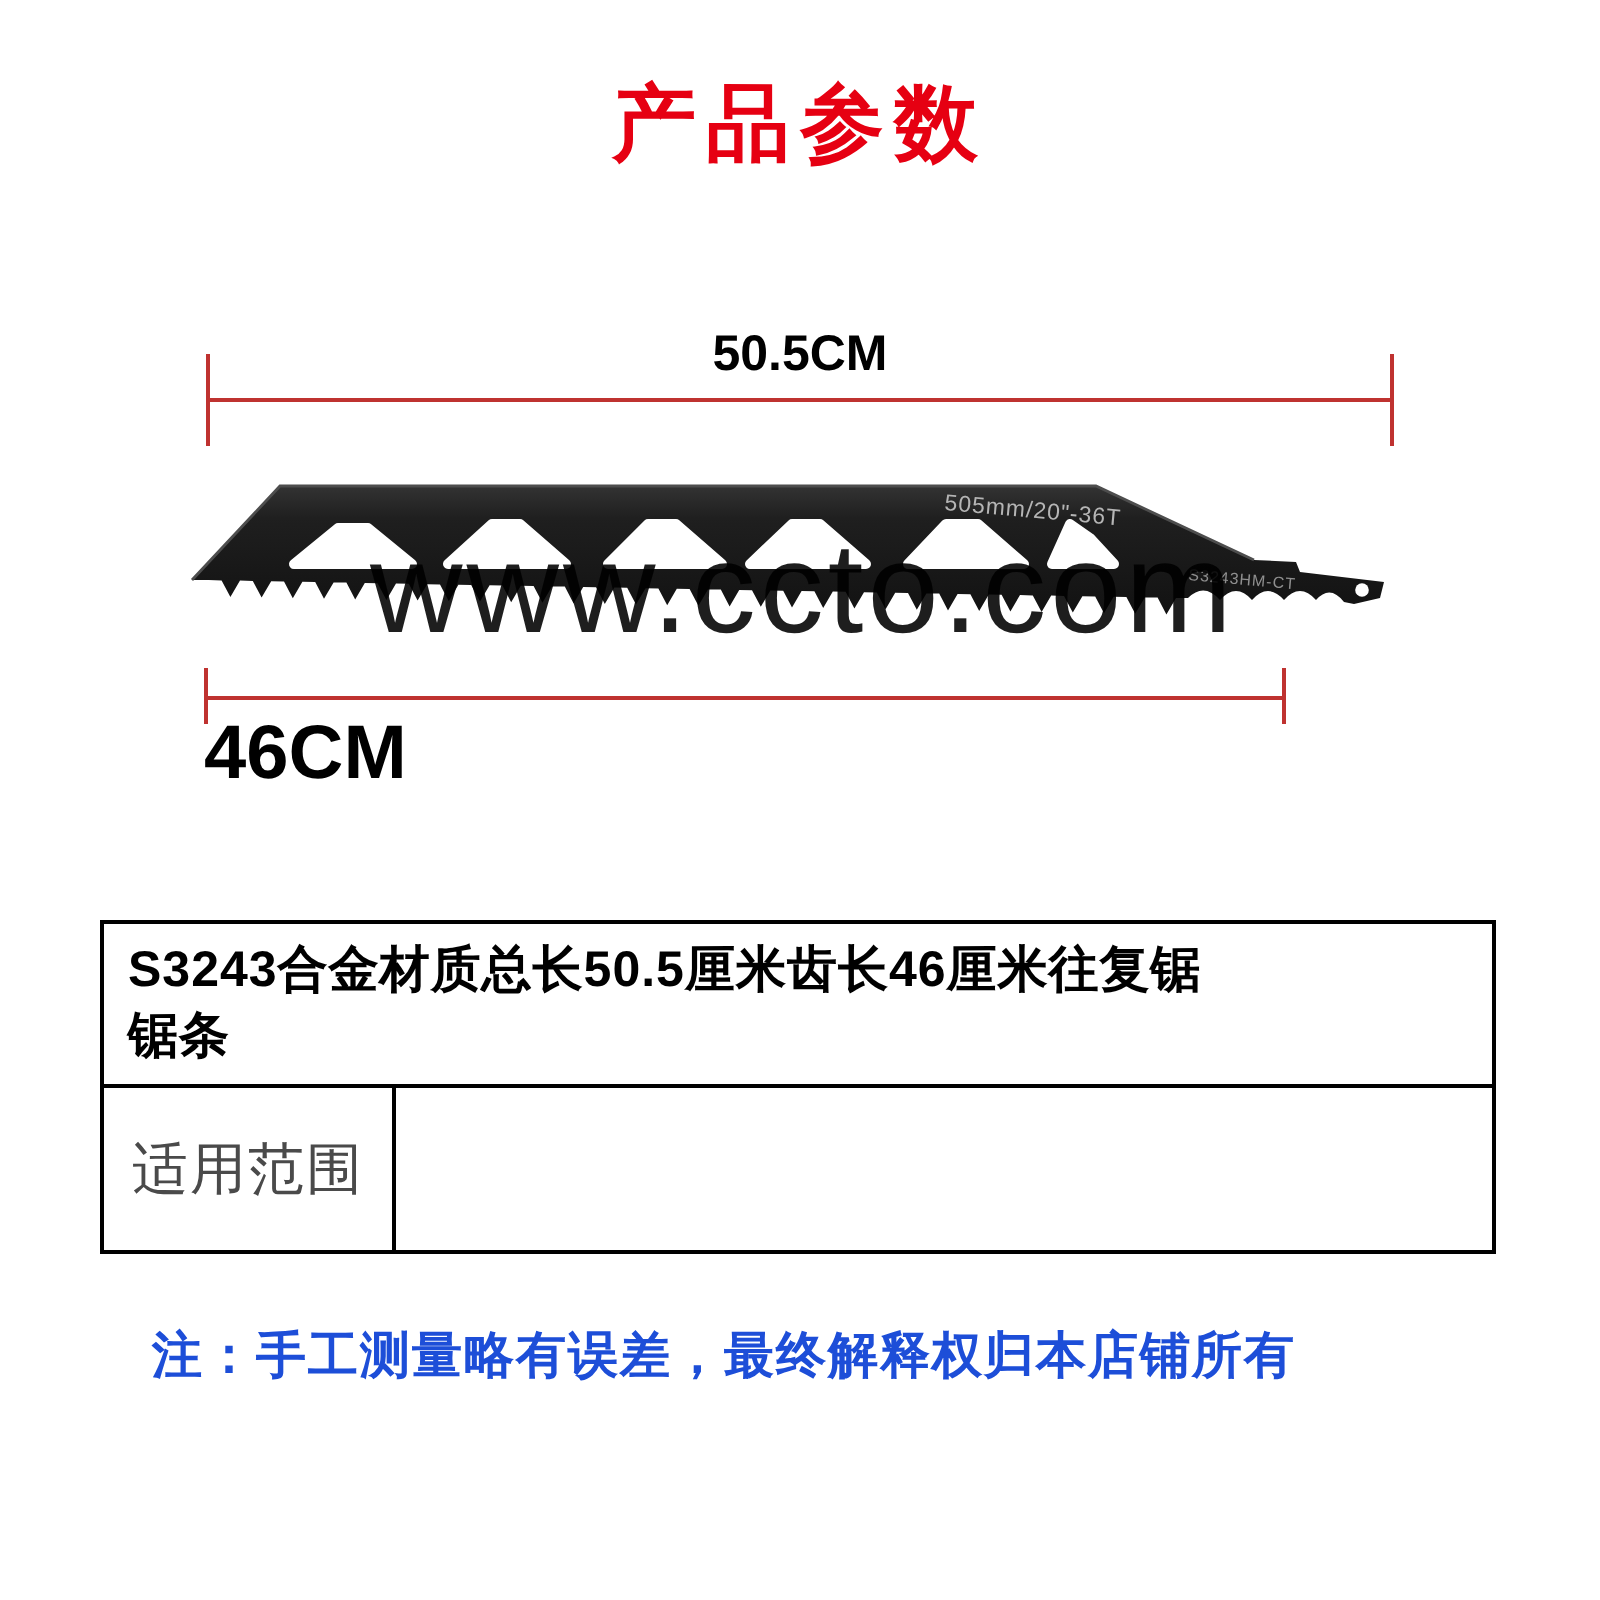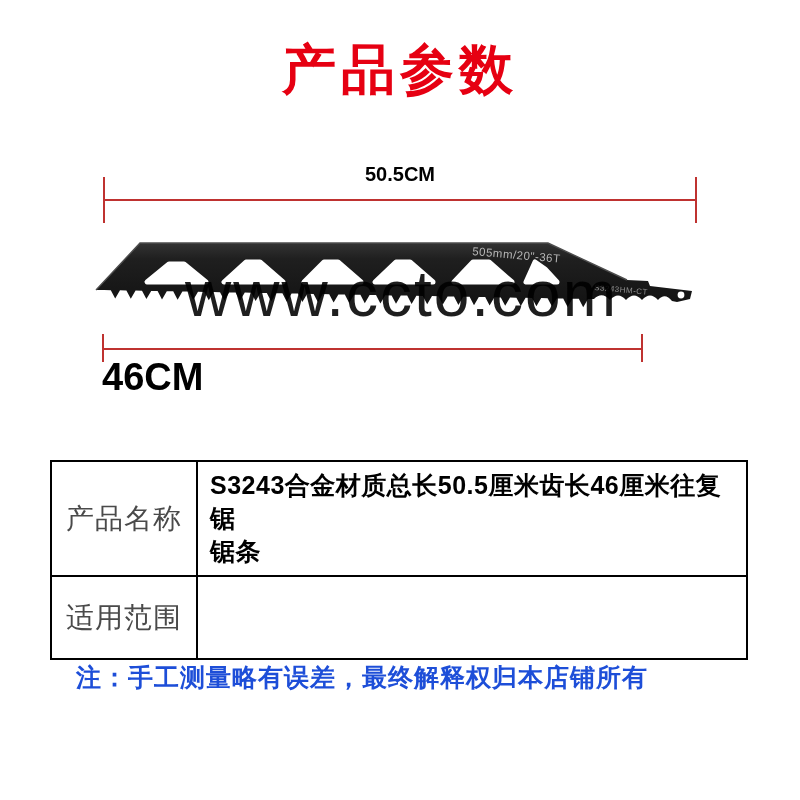--- a/index.html
+++ b/index.html
@@ -4,25 +4,25 @@
 <style>
   html,body{margin:0;padding:0;}
   body{
     width:800px;height:800px;position:relative;background:#ffffff;overflow:hidden;
     font-family:"Liberation Sans","DejaVu Sans",sans-serif;
   }
   .abs{position:absolute;}
   
   .title{
     left:0;top:34px;width:800px;text-align:center;
-    font-size:54px;font-weight:bold;color:#e60012;letter-spacing:5px;
+    font-size:42px;font-weight:bold;color:#e60012;letter-spacing:5px;
   }
   
   .dim-label{font-weight:bold;color:#000;}
-  .dim-top-label{left:103px;top:163px;width:594px;text-align:center;font-size:20px;}
+  .dim-top-label{left:103px;top:163px;width:594px;text-align:center;font-size:25px;}
   .dim-bottom-label{left:102px;top:356px;width:465px;text-align:left;font-size:38px;}
   .dim-line{background:#bf3230;height:2px;}
   .dim-tick{background:#bf3230;width:2px;}
   .dim-top-line{left:103px;top:199px;width:594px;}
   .dim-top-tick-l{left:103px;top:177px;height:46px;}
   .dim-top-tick-r{left:695px;top:177px;height:46px;}
   .dim-bottom-line{left:102px;top:348px;width:541px;}
   .dim-bottom-tick-l{left:102px;top:334px;height:28px;}
   .dim-bottom-tick-r{left:641px;top:334px;height:28px;}
   
@@ -98,21 +98,20 @@
 
 <div class="abs watermark">www.ccto.com</div>
 
 <div class="abs dim-line dim-bottom-line"></div>
 <div class="abs dim-tick dim-bottom-tick-l"></div>
 <div class="abs dim-tick dim-bottom-tick-r"></div>
 <div class="abs dim-label dim-bottom-label">46CM</div>
 
 <div class="abs spec-table">
   <div class="spec-row spec-row-1">
-    <div class="spec-label">产品名称</div>
     <div class="spec-value">S3243合金材质总长50.5厘米齿长46厘米往复锯
 锯条</div>
   </div>
   <div class="spec-row spec-row-2">
     <div class="spec-label">适用范围</div>
   </div>
 </div>
 
 <div class="abs note">注：手工测量略有误差，最终解释权归本店铺所有</div>
 

